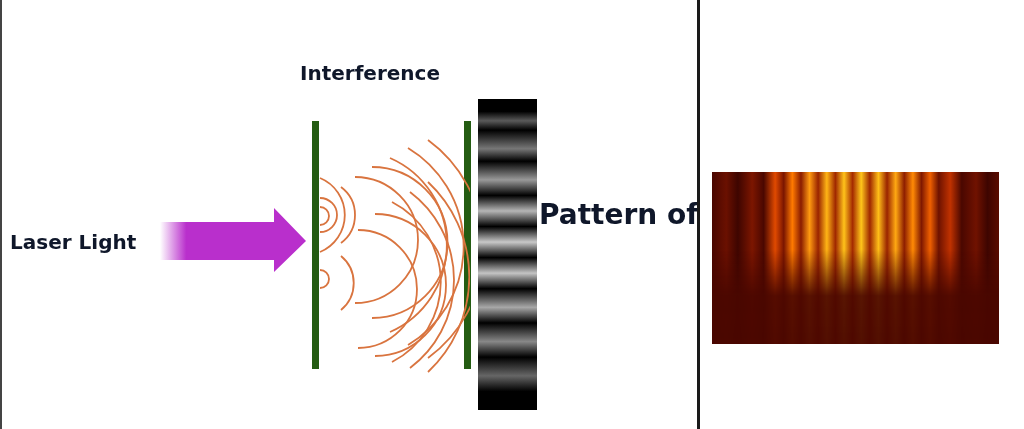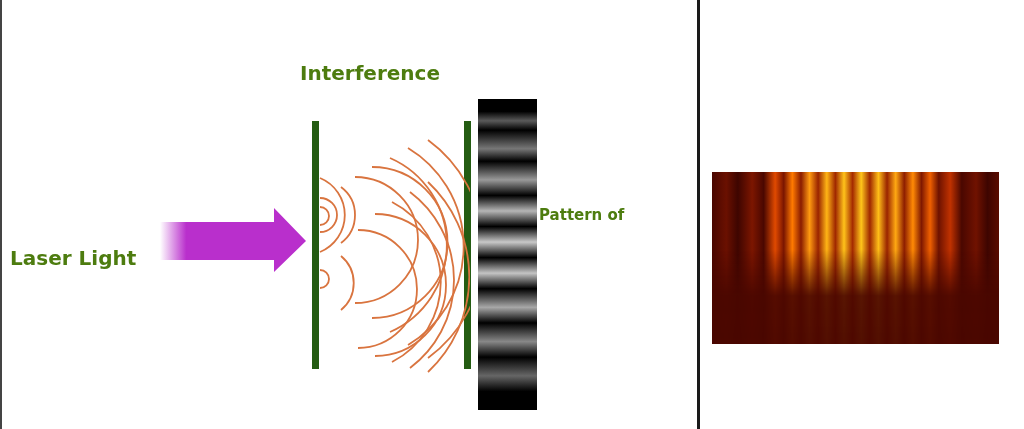--- a/index.html
+++ b/index.html
@@ -1,22 +1,22 @@
 <!DOCTYPE html>
 <html><head>
 <meta charset="utf-8">
 <style>
   html,body{margin:0;padding:0;}
   body{width:1024px;height:429px;background:#fff;position:relative;overflow:hidden;font-family:"DejaVu Sans","Liberation Sans",sans-serif;}
   .left-border{position:absolute;left:0;top:0;width:2px;height:429px;background:#444;}
   .divider{position:absolute;left:697px;top:0;width:3px;height:429px;background:#1a1a1a;}
-  .label{position:absolute;color:#4d7c0f;font-weight:bold;font-size:20px;line-height:28px;white-space:nowrap;}
-  #lbl-laser{left:10px;top:244px;}
+  .label{position:absolute;color:#0f172a;font-weight:bold;font-size:20px;line-height:28px;white-space:nowrap;}
+  #lbl-laser{left:10px;top:228px;}
   #lbl-interf{left:300px;top:59px;}
-  #lbl-pattern{left:539px;top:201px;font-size:15px;line-height:28px;}
+  #lbl-pattern{left:539px;top:201px;font-size:28px;line-height:28px;}
   #lbl-pattern div{white-space:nowrap;}
   .arrow{position:absolute;left:160px;top:208px;}
   .slit{position:absolute;top:121px;width:7px;height:248px;background:#245c12;}
   #slit1{left:312px;}
   #slit2{left:464px;}
   .waves{position:absolute;left:300px;top:110px;}
   .bands{position:absolute;left:478px;top:99px;width:59px;height:311px;}
   .photo{position:absolute;left:712px;top:172px;width:287px;height:172px;background:#4a0700;overflow:hidden;}
   .photo .glow{position:absolute;left:0;top:0;width:100%;height:100%;}
 </style>

